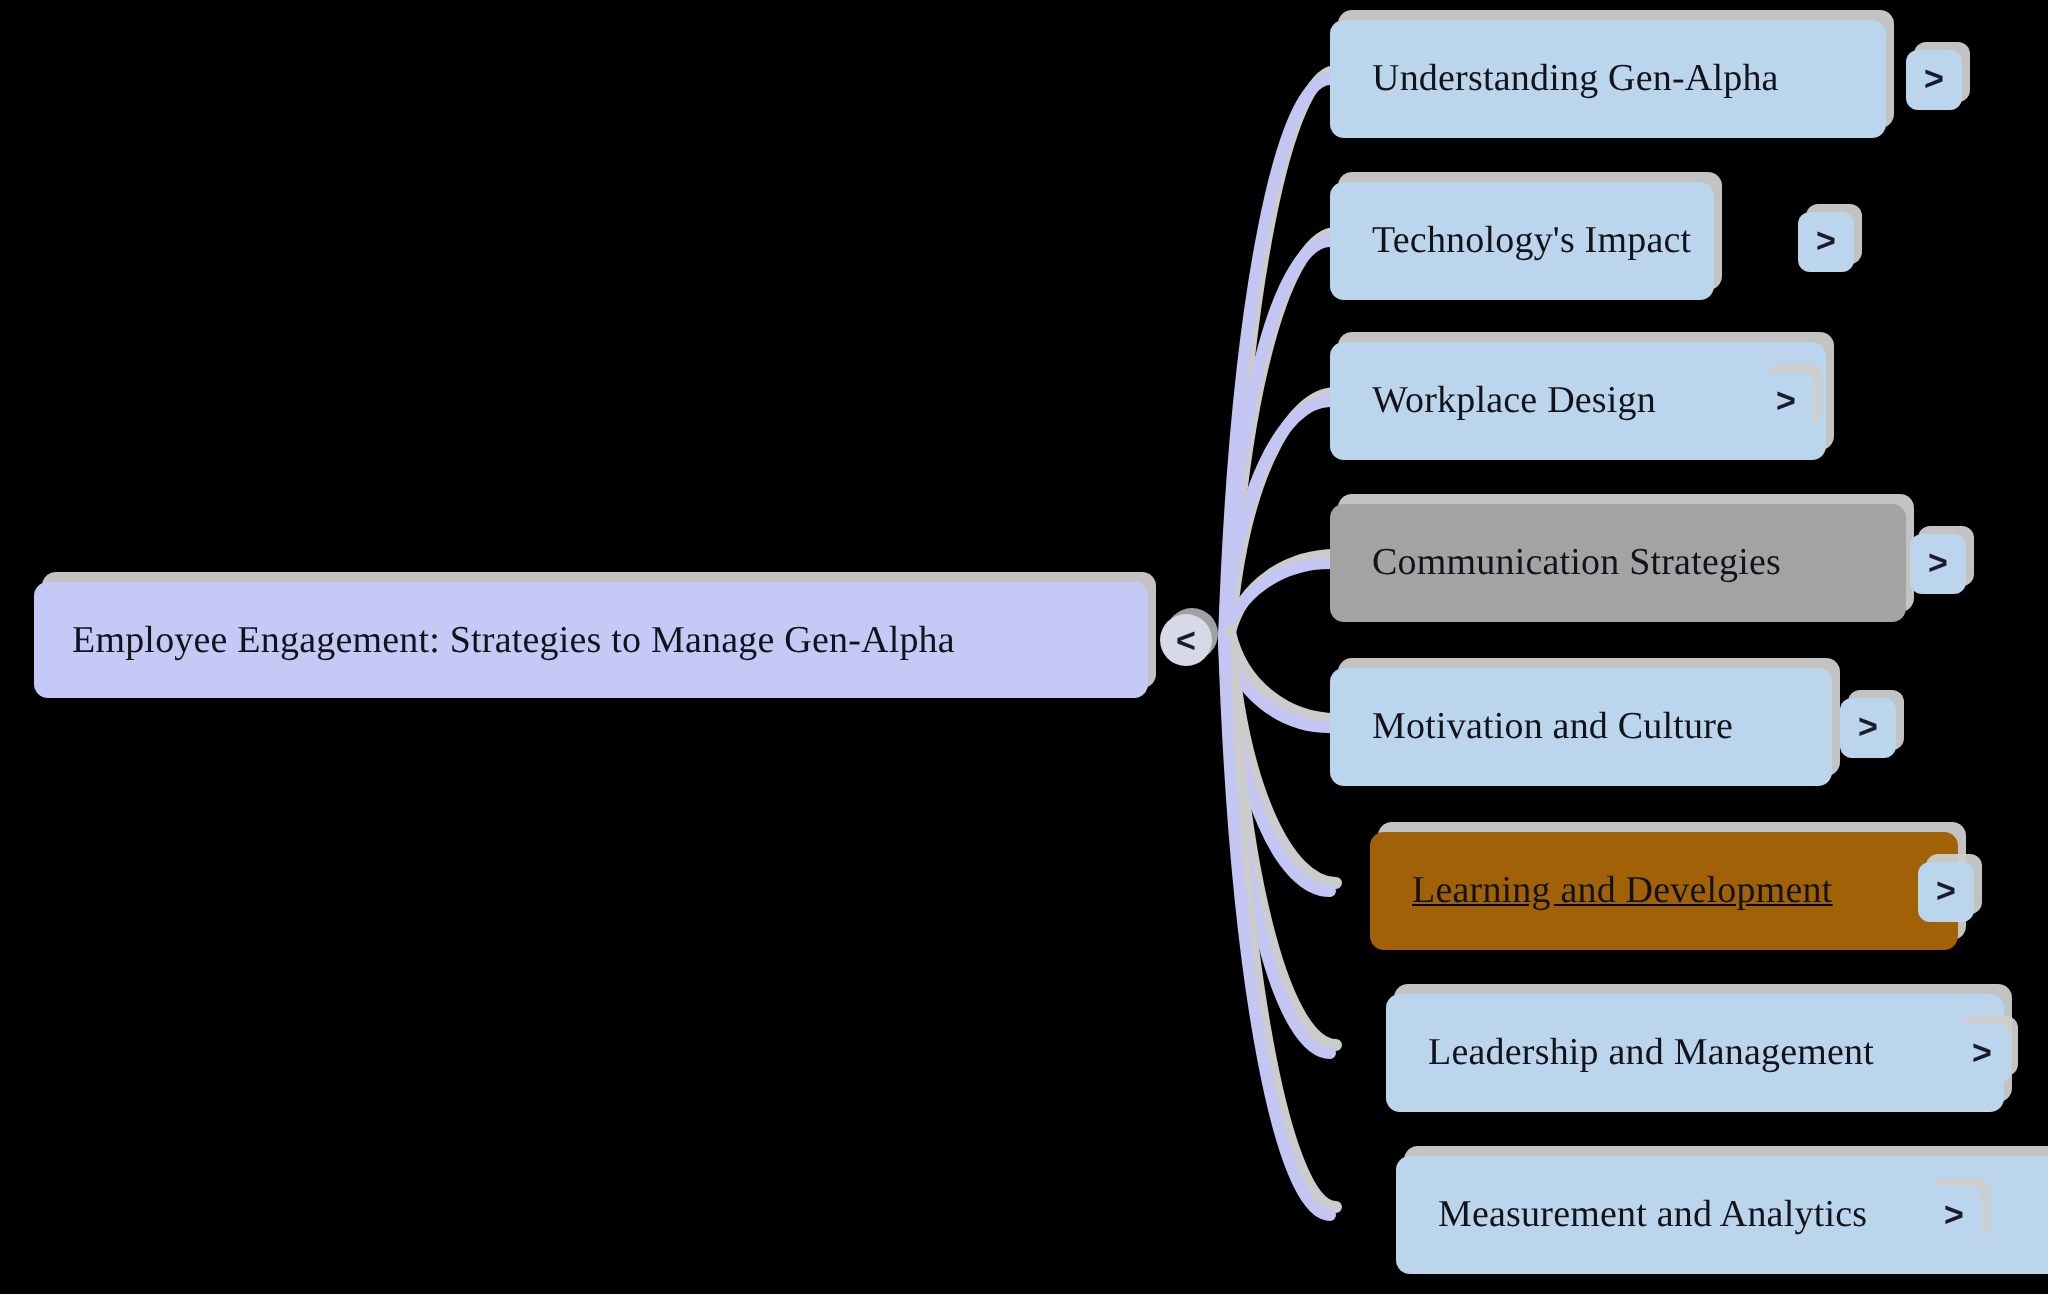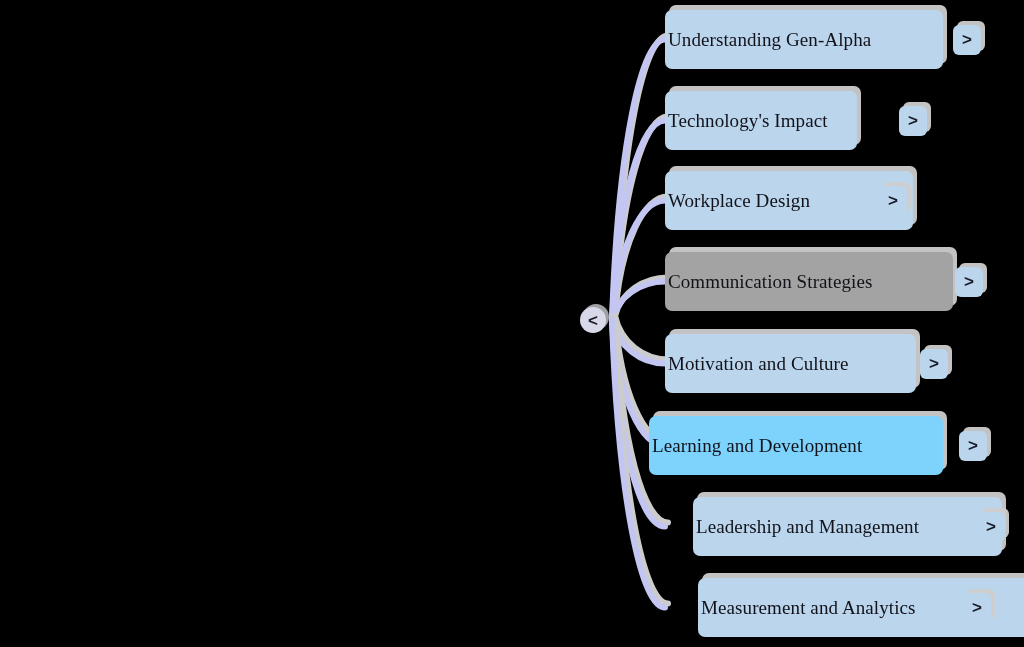--- a/index.html
+++ b/index.html
@@ -42,21 +42,21 @@
   }
   .root-node {
     background: #c5c9f5;
     padding-left: 19px;
   }
   .root-node .node-label {
     font-size: 19px;
   }
   .topic-node {
     background: #bad5ec;
-    padding-left: 3px;
+    padding-left: 21px;
   }
   .toggle-badge {
     position: absolute;
     box-sizing: border-box;
     display: flex;
     align-items: center;
     justify-content: center;
     width: 28px;
     height: 30px;
     border-radius: 6px;
@@ -94,20 +94,23 @@
       <path d="M 612 320 C 618 346.97, 641.15 363.5, 665 363.5" fill="none" stroke="#cccccc" stroke-width="6" stroke-linecap="round" transform="translate(3,-4)"></path>
       <path d="M 612 320 C 618 346.97, 641.15 363.5, 665 363.5" fill="none" stroke="#c3c6f2" stroke-width="6" stroke-linecap="round"></path>
       <path d="M 612 320 C 618 397.81, 641.15 445.5, 665 445.5" fill="none" stroke="#cccccc" stroke-width="6" stroke-linecap="round" transform="translate(3,-4)"></path>
       <path d="M 612 320 C 618 397.81, 641.15 445.5, 665 445.5" fill="none" stroke="#c3c6f2" stroke-width="6" stroke-linecap="round"></path>
       <path d="M 612 320 C 618 448.03, 641.15 526.5, 665 526.5" fill="none" stroke="#cccccc" stroke-width="6" stroke-linecap="round" transform="translate(3,-4)"></path>
       <path d="M 612 320 C 618 448.03, 641.15 526.5, 665 526.5" fill="none" stroke="#c3c6f2" stroke-width="6" stroke-linecap="round"></path>
       <path d="M 612 320 C 618 498.25, 641.15 607.5, 665 607.5" fill="none" stroke="#cccccc" stroke-width="6" stroke-linecap="round" transform="translate(3,-4)"></path>
       <path d="M 612 320 C 618 498.25, 641.15 607.5, 665 607.5" fill="none" stroke="#c3c6f2" stroke-width="6" stroke-linecap="round"></path>
     </svg>
 
+  <div class="node root-node" id="root-node" style="left: 17px; top: 291px; width: 557px; height: 58px; background: rgb(197, 201, 245);">
+    <span class="node-label">Employee Engagement: Strategies to Manage Gen-Alpha</span>
+  </div>
 
   <div class="toggle-badge root-badge" id="root-badge" style="left: 580px; top: 307px;">
     <span>&lt;</span>
   </div>
 
   <div id="branch-layer">
       <div class="node topic-node" style="left: 665px; top: 10px; width: 278px; height: 59px; background: rgb(186, 213, 236);">
         <span class="node-label">Understanding Gen-Alpha</span>
       </div>
       <div class="toggle-badge" style="left: 953px; top: 24.5px;">
@@ -130,21 +133,21 @@
       </div>
       <div class="toggle-badge" style="left: 955px; top: 266.5px;">
         <span>&gt;</span>
       </div>
       <div class="node topic-node" style="left: 665px; top: 334px; width: 251px; height: 59px; background: rgb(186, 213, 236);">
         <span class="node-label">Motivation and Culture</span>
       </div>
       <div class="toggle-badge" style="left: 920px; top: 348.5px;">
         <span>&gt;</span>
       </div>
-      <div class="node topic-node" style="left: 649px; top: 416px; width: 294px; height: 59px; background: #7dd3fc;">
+      <div class="node topic-node" style="left: 685px; top: 416px; width: 294px; height: 59px; background: #a16207; text-decoration: underline;">
         <span class="node-label">Learning and Development</span>
       </div>
       <div class="toggle-badge" style="left: 959px; top: 430.5px;">
         <span>&gt;</span>
       </div>
       <div class="node topic-node" style="left: 665px; top: 497px; width: 309px; height: 59px; background: rgb(186, 213, 236); margin-left: 28px;">
         <span class="node-label">Leadership and Management</span>
       </div>
       <div class="toggle-badge" style="left: 977px; top: 511.5px;">
         <span>&gt;</span>

